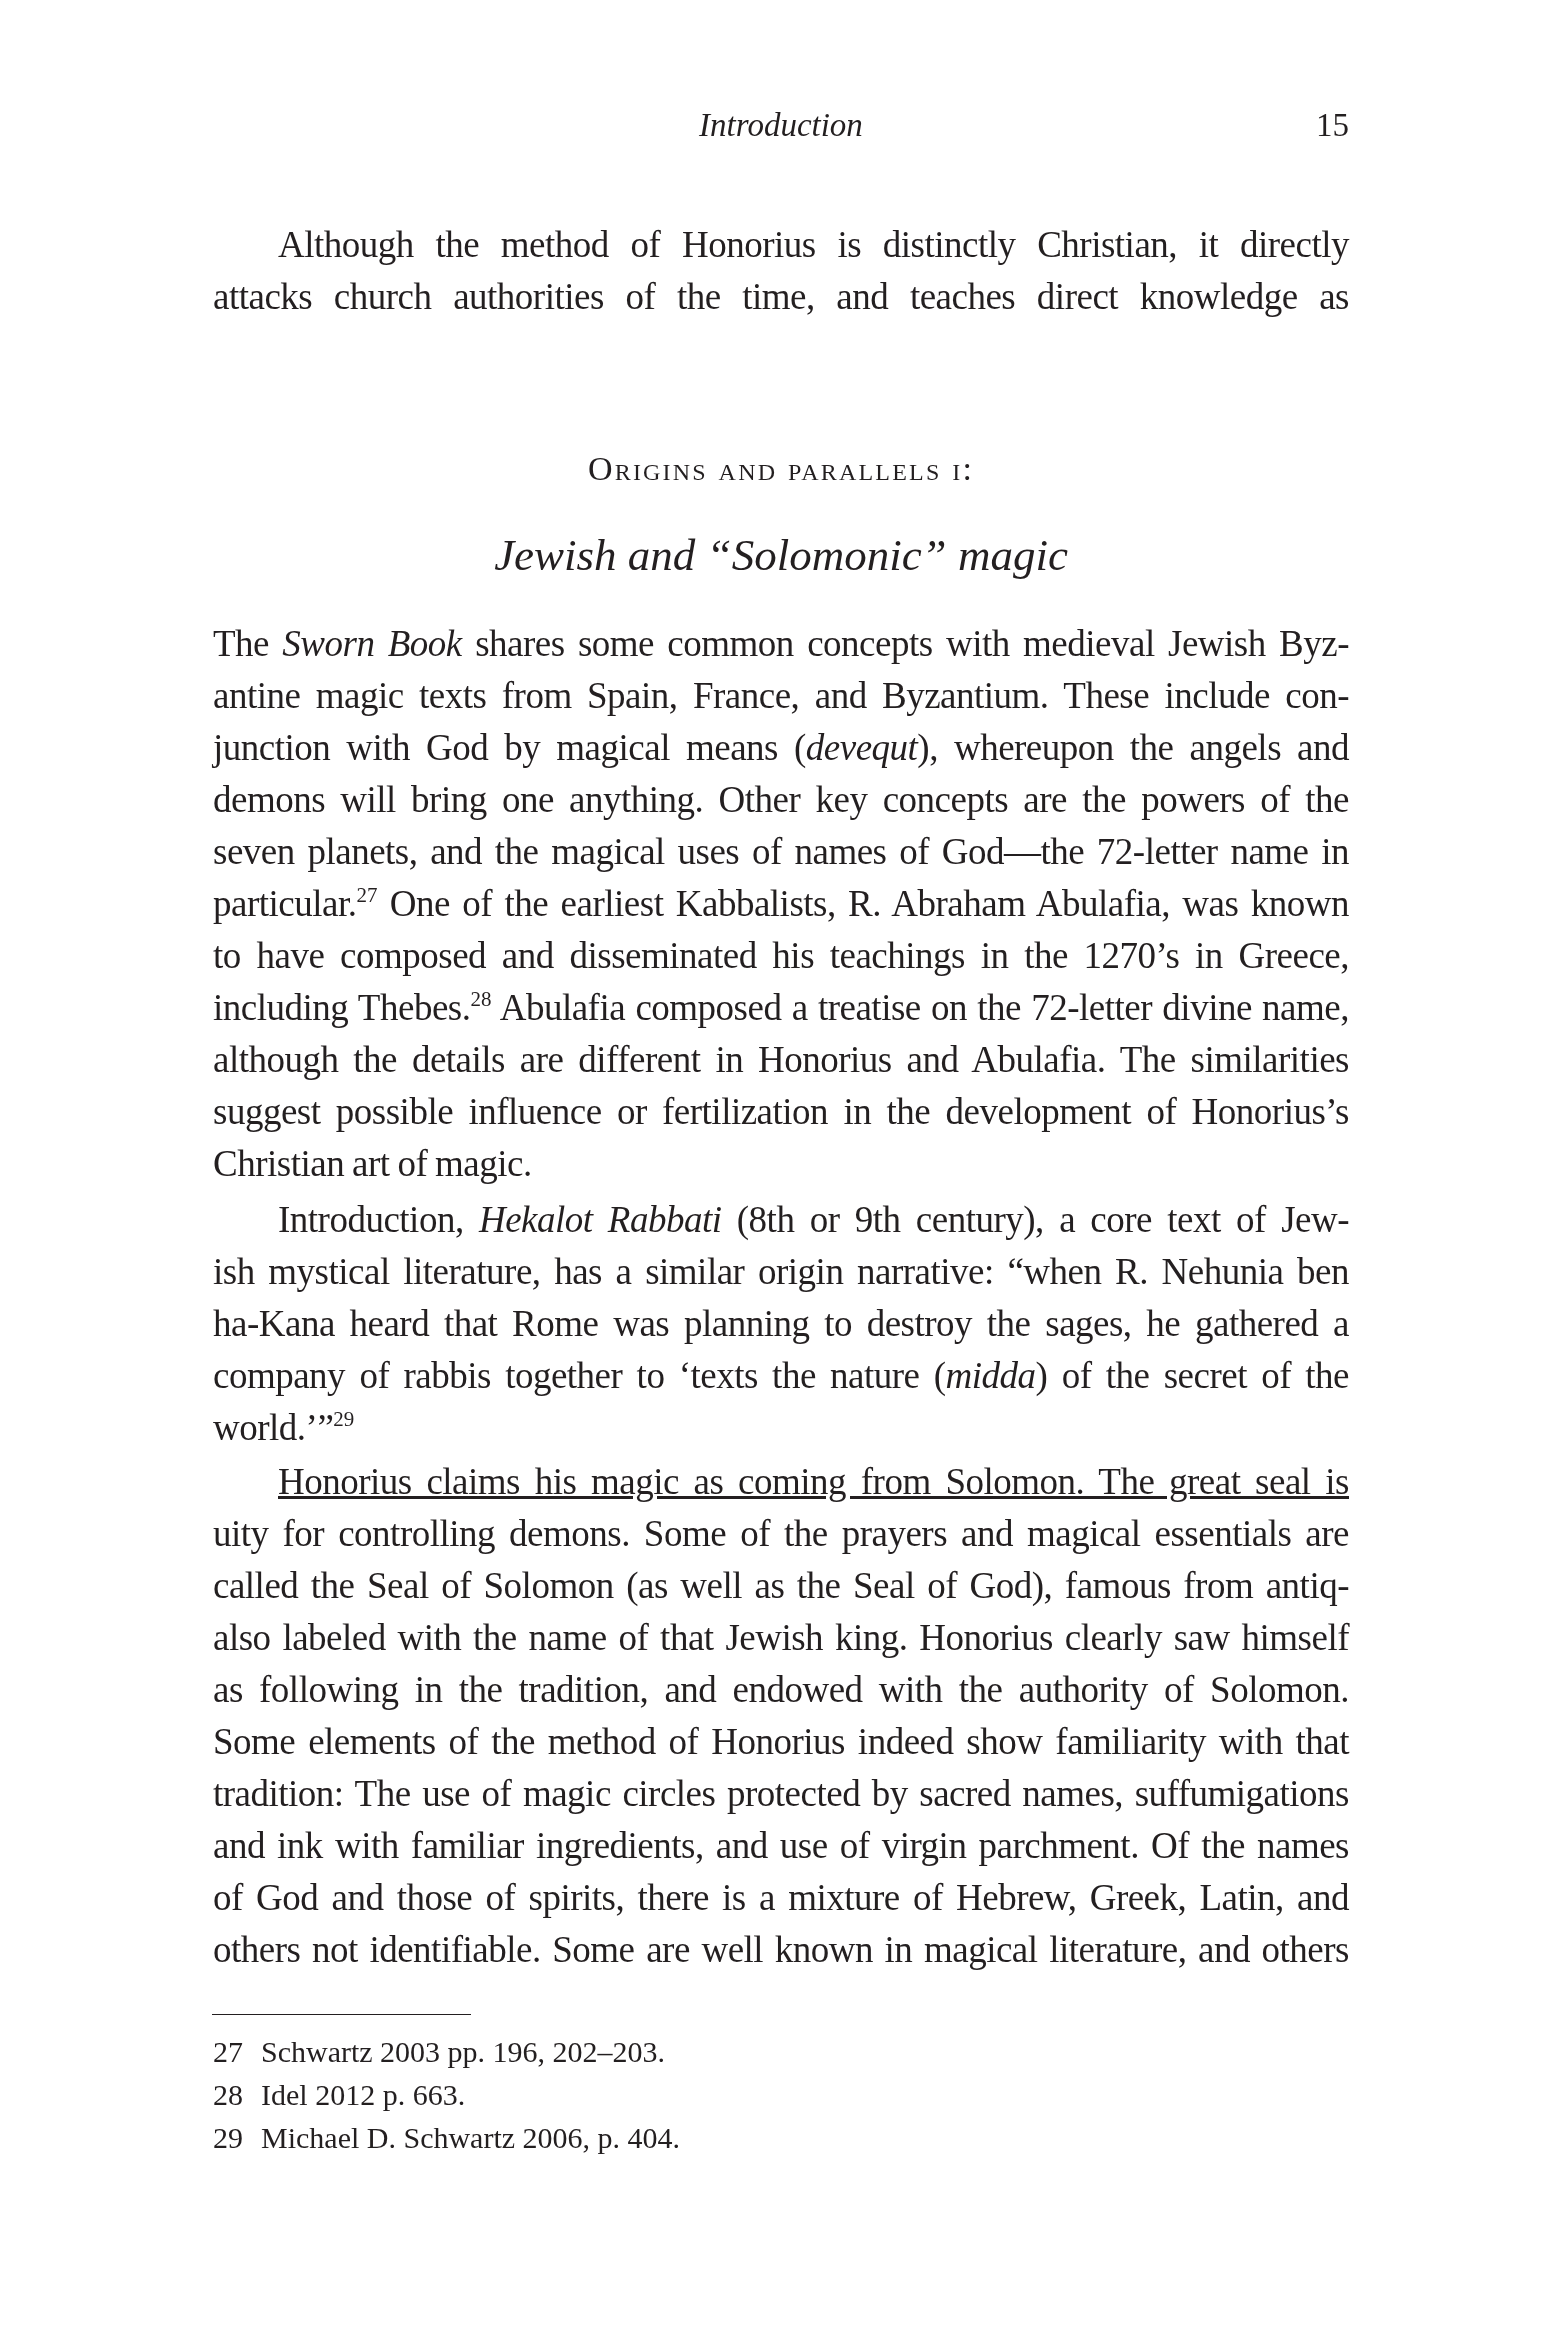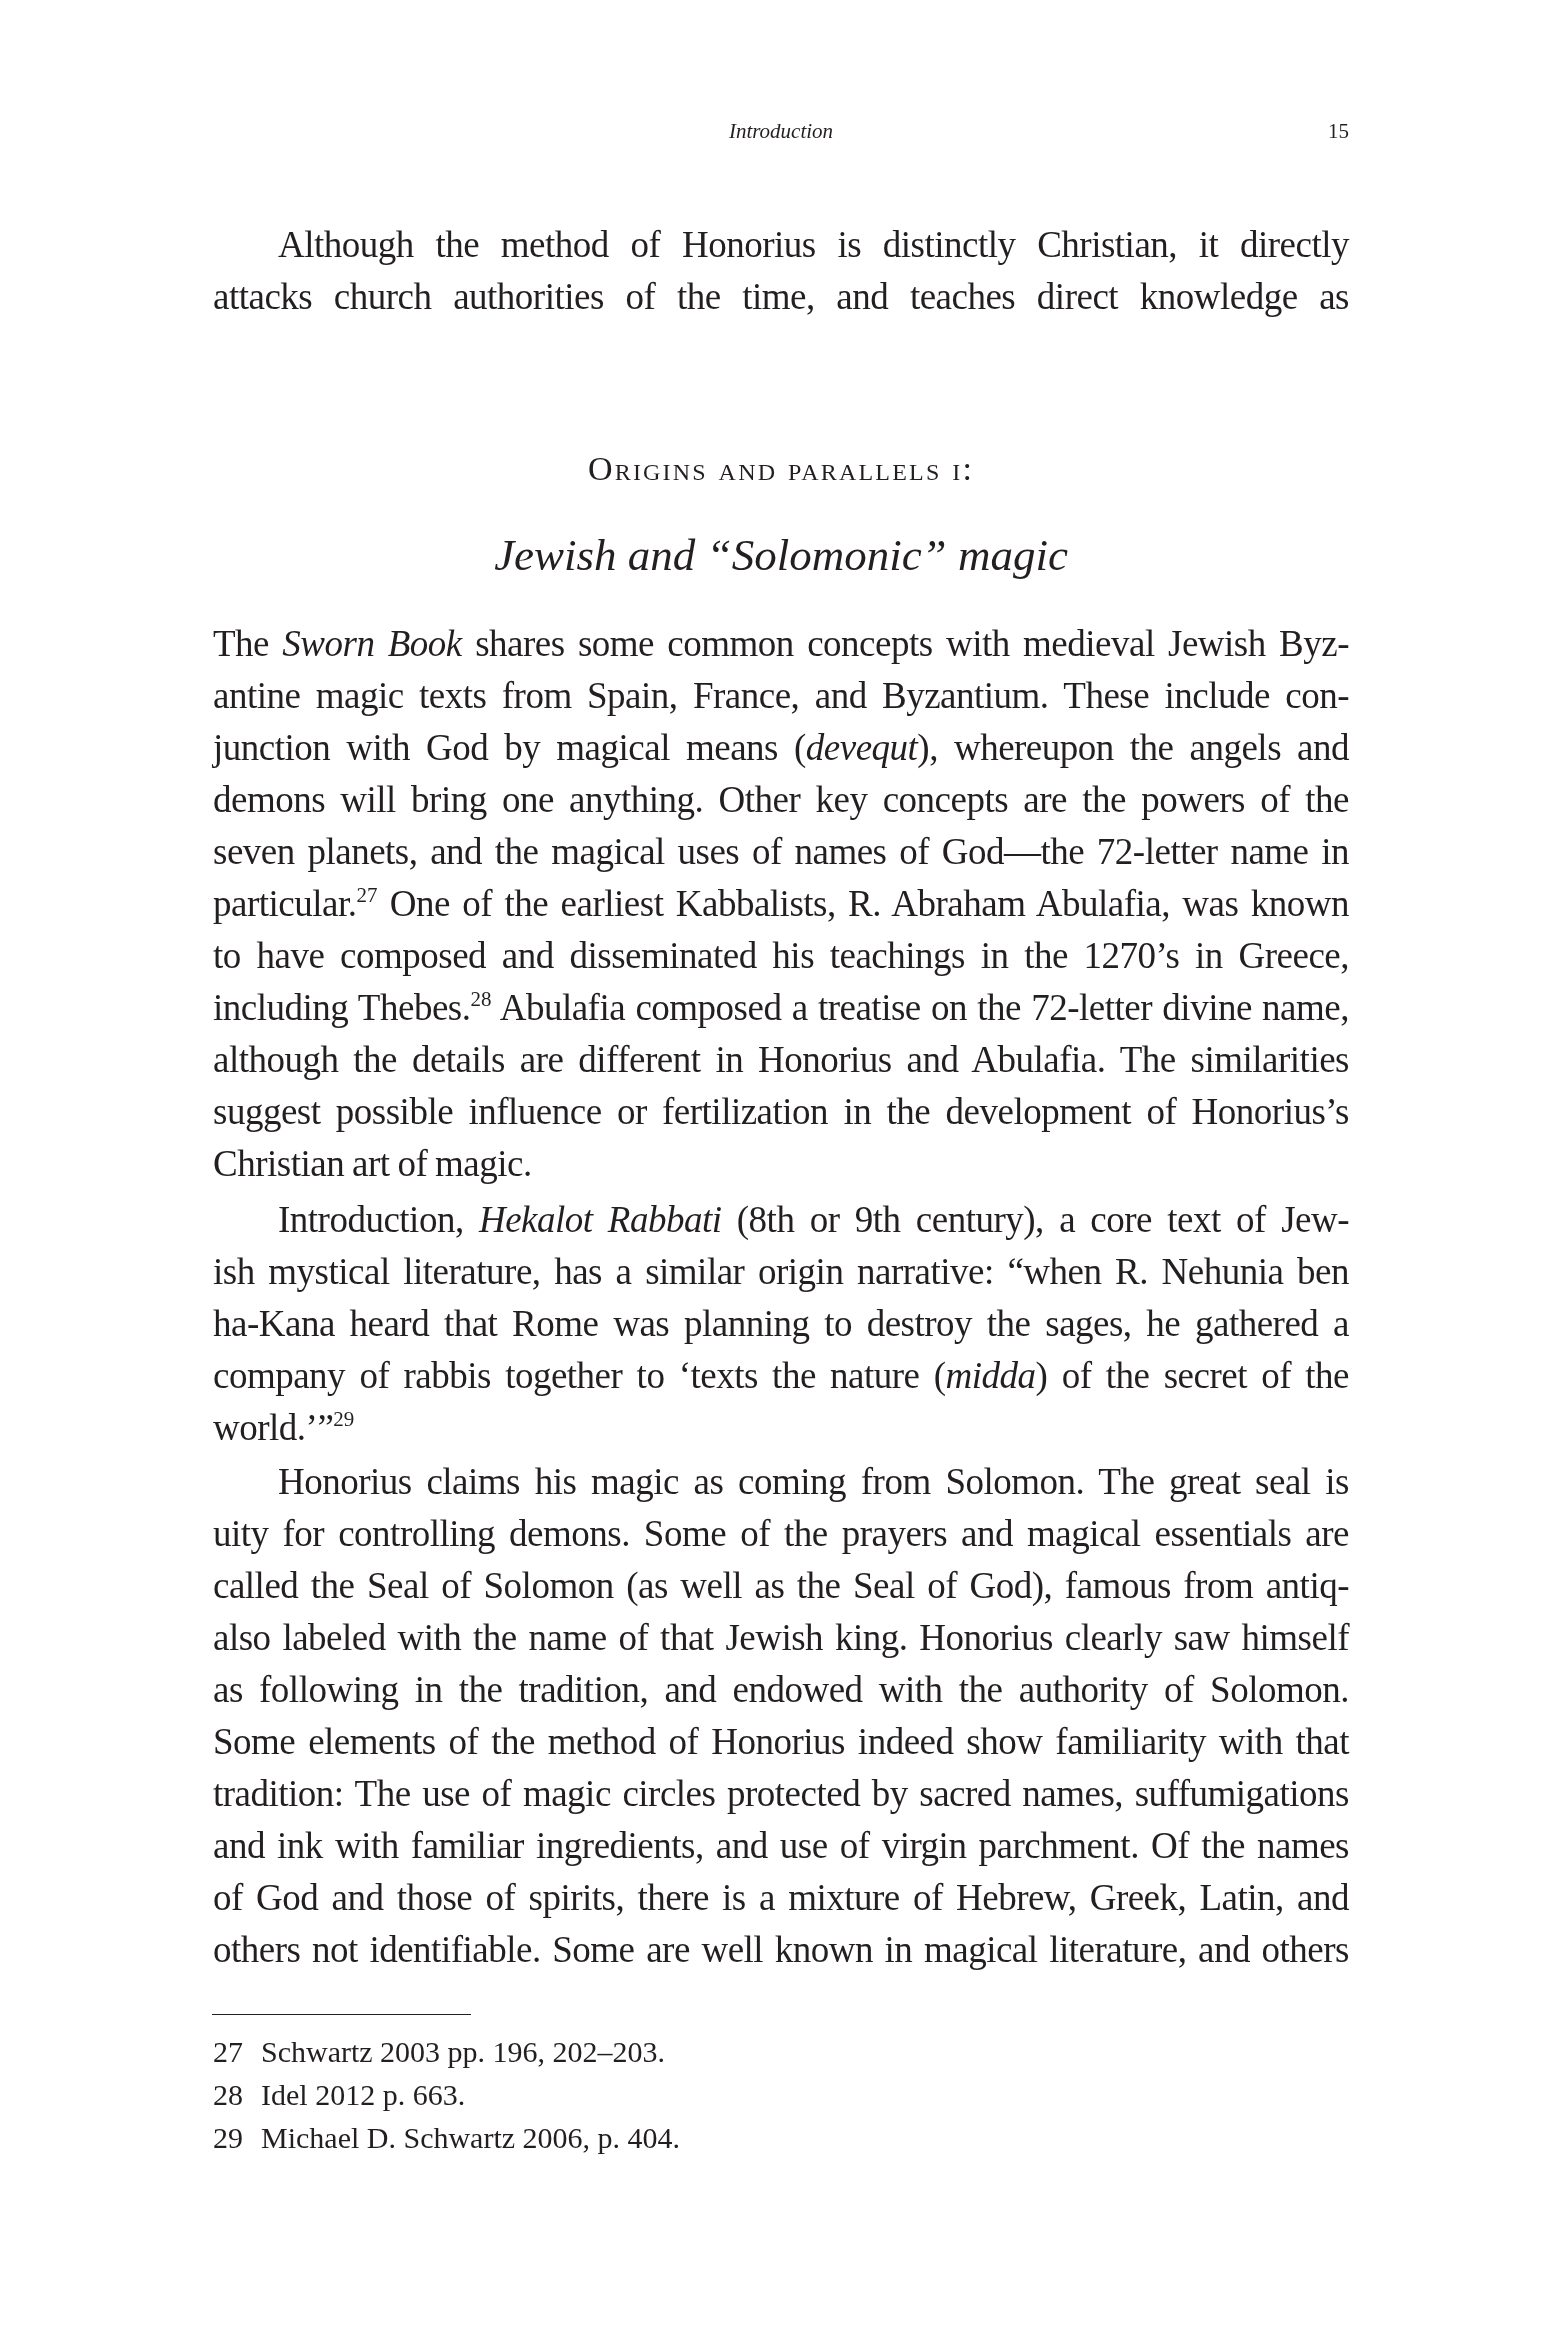--- a/index.html
+++ b/index.html
@@ -18,25 +18,25 @@
     .page {
       position: absolute;
       left: 0; top: 0;
       width: 1562px;
       height: 2342px;
       background: #ffffff;
     }
     
     .running-head {
       position: absolute;
-      top: 112px;
+      top: 106px;
       left: 213px;
       width: 1136px;
       height: 38px;
-      font-size: 21px;
+      font-size: 33px;
       line-height: 38px;
     }
     .running-title {
       position: absolute;
       left: 0; right: 0;
       text-align: center;
       font-style: italic;
     }
     .page-number {
       position: absolute;
@@ -161,21 +161,21 @@
       <div class="line last"><span style="white-space: normal;">Christian art of magic.</span></div>
     </div>
   <div class="block" style="top:1194px;">
       <div class="line indent"><span style="white-space: normal;">Introduction, </span><span class="it" style="white-space: normal;">Hekalot Rabbati</span><span style="white-space: normal;"> (8th or 9th century), a core text of Jew-</span></div>
       <div class="line"><span style="white-space: normal;">ish mystical literature, has a similar origin narrative: “when R. Nehunia ben</span></div>
       <div class="line"><span style="white-space: normal;">ha-Kana heard that Rome was planning to destroy the sages, he gathered a</span></div>
       <div class="line"><span style="white-space: normal;">company of rabbis together to ‘texts the nature (</span><span class="it" style="white-space: normal;">midda</span><span style="white-space: normal;">) of the secret of the</span></div>
       <div class="line last"><span style="white-space: normal;">world.’”</span><sup class="sup">29</sup></div>
     </div>
   <div class="block" style="top:1456px;">
-      <div class="line indent"><span style="white-space: normal;">Honorius claims his magic as coming from Solomon. The great seal is</span></div>
+      <div class="line indent"><span style="white-space: normal; text-decoration: underline;">Honorius claims his magic as coming from Solomon. The great seal is</span></div>
       <div class="line"><span style="white-space: normal;">uity for controlling demons. Some of the prayers and magical essentials are</span></div>
       <div class="line"><span style="white-space: normal;">called the Seal of Solomon (as well as the Seal of God), famous from antiq-</span></div>
       <div class="line"><span style="white-space: normal;">also labeled with the name of that Jewish king. Honorius clearly saw himself</span></div>
       <div class="line"><span style="white-space: normal;">as following in the tradition, and endowed with the authority of Solomon.</span></div>
       <div class="line"><span style="white-space: normal;">Some elements of the method of Honorius indeed show familiarity with that</span></div>
       <div class="line"><span style="white-space: normal;">tradition: The use of magic circles protected by sacred names, suffumigations</span></div>
       <div class="line"><span style="white-space: normal;">and ink with familiar ingredients, and use of virgin parchment. Of the names</span></div>
       <div class="line"><span style="white-space: normal;">of God and those of spirits, there is a mixture of Hebrew, Greek, Latin, and</span></div>
       <div class="line"><span style="white-space: normal;">others not identifiable. Some are well known in magical literature, and others</span></div>
     </div>

